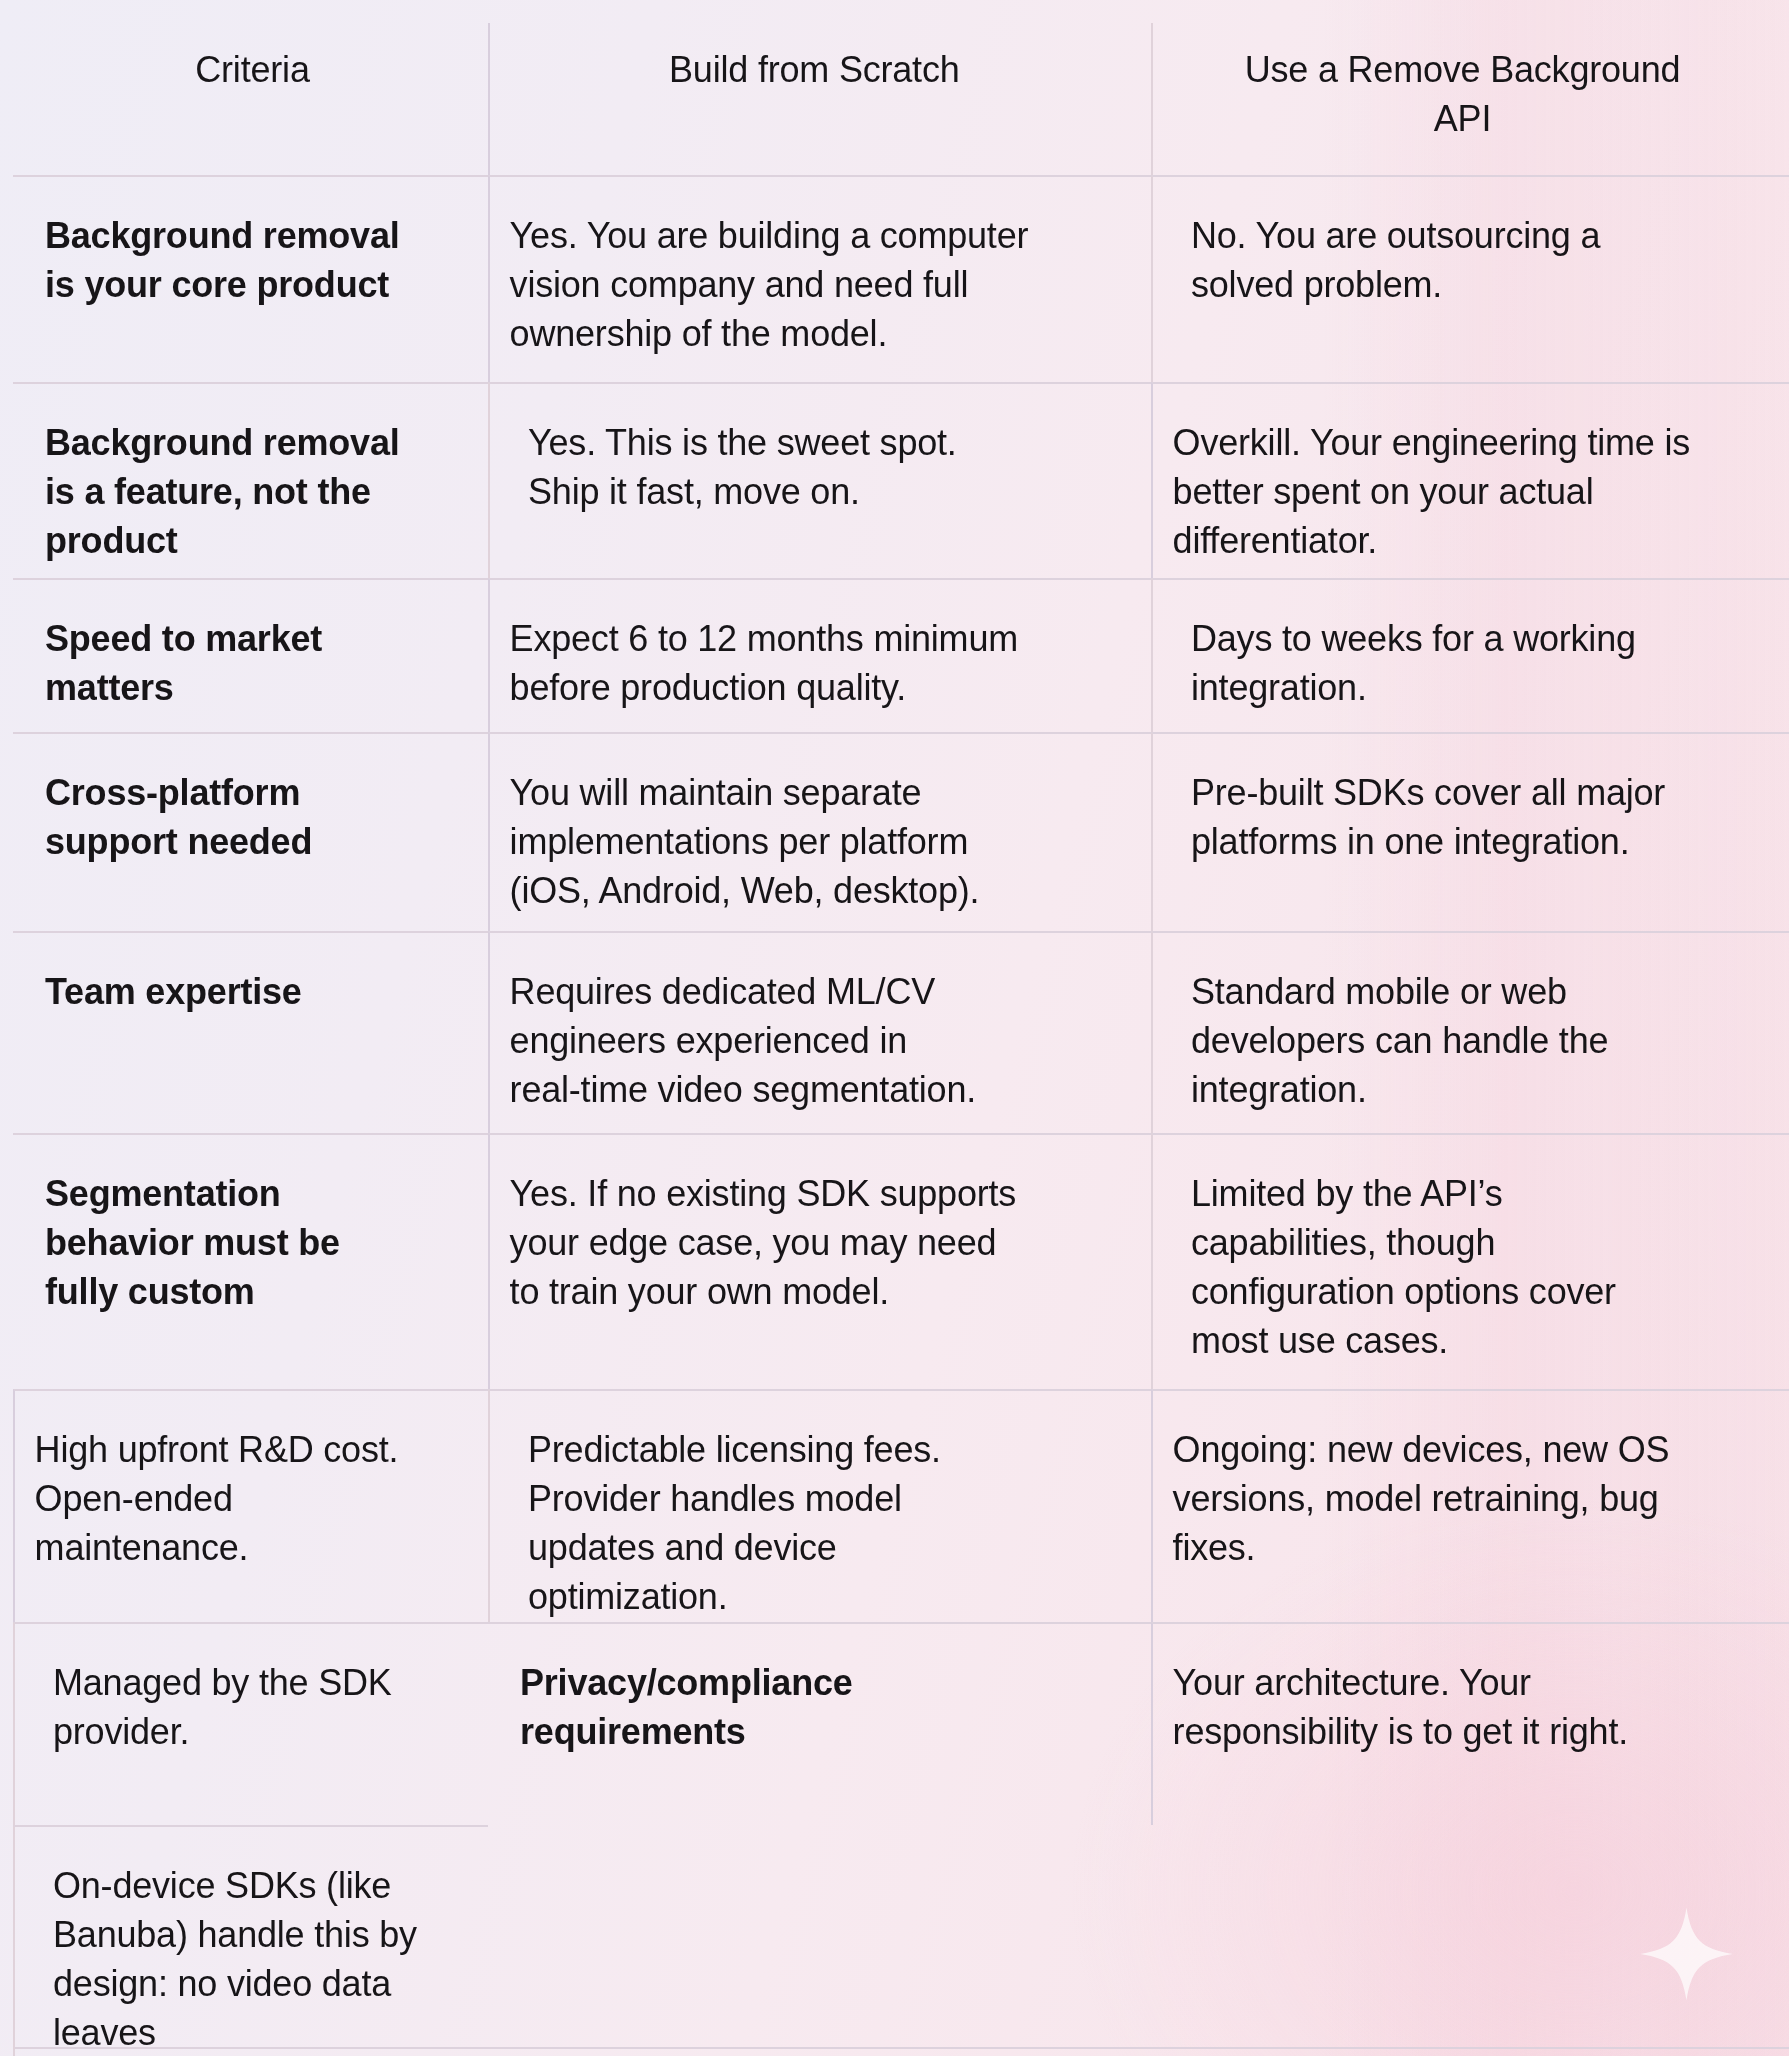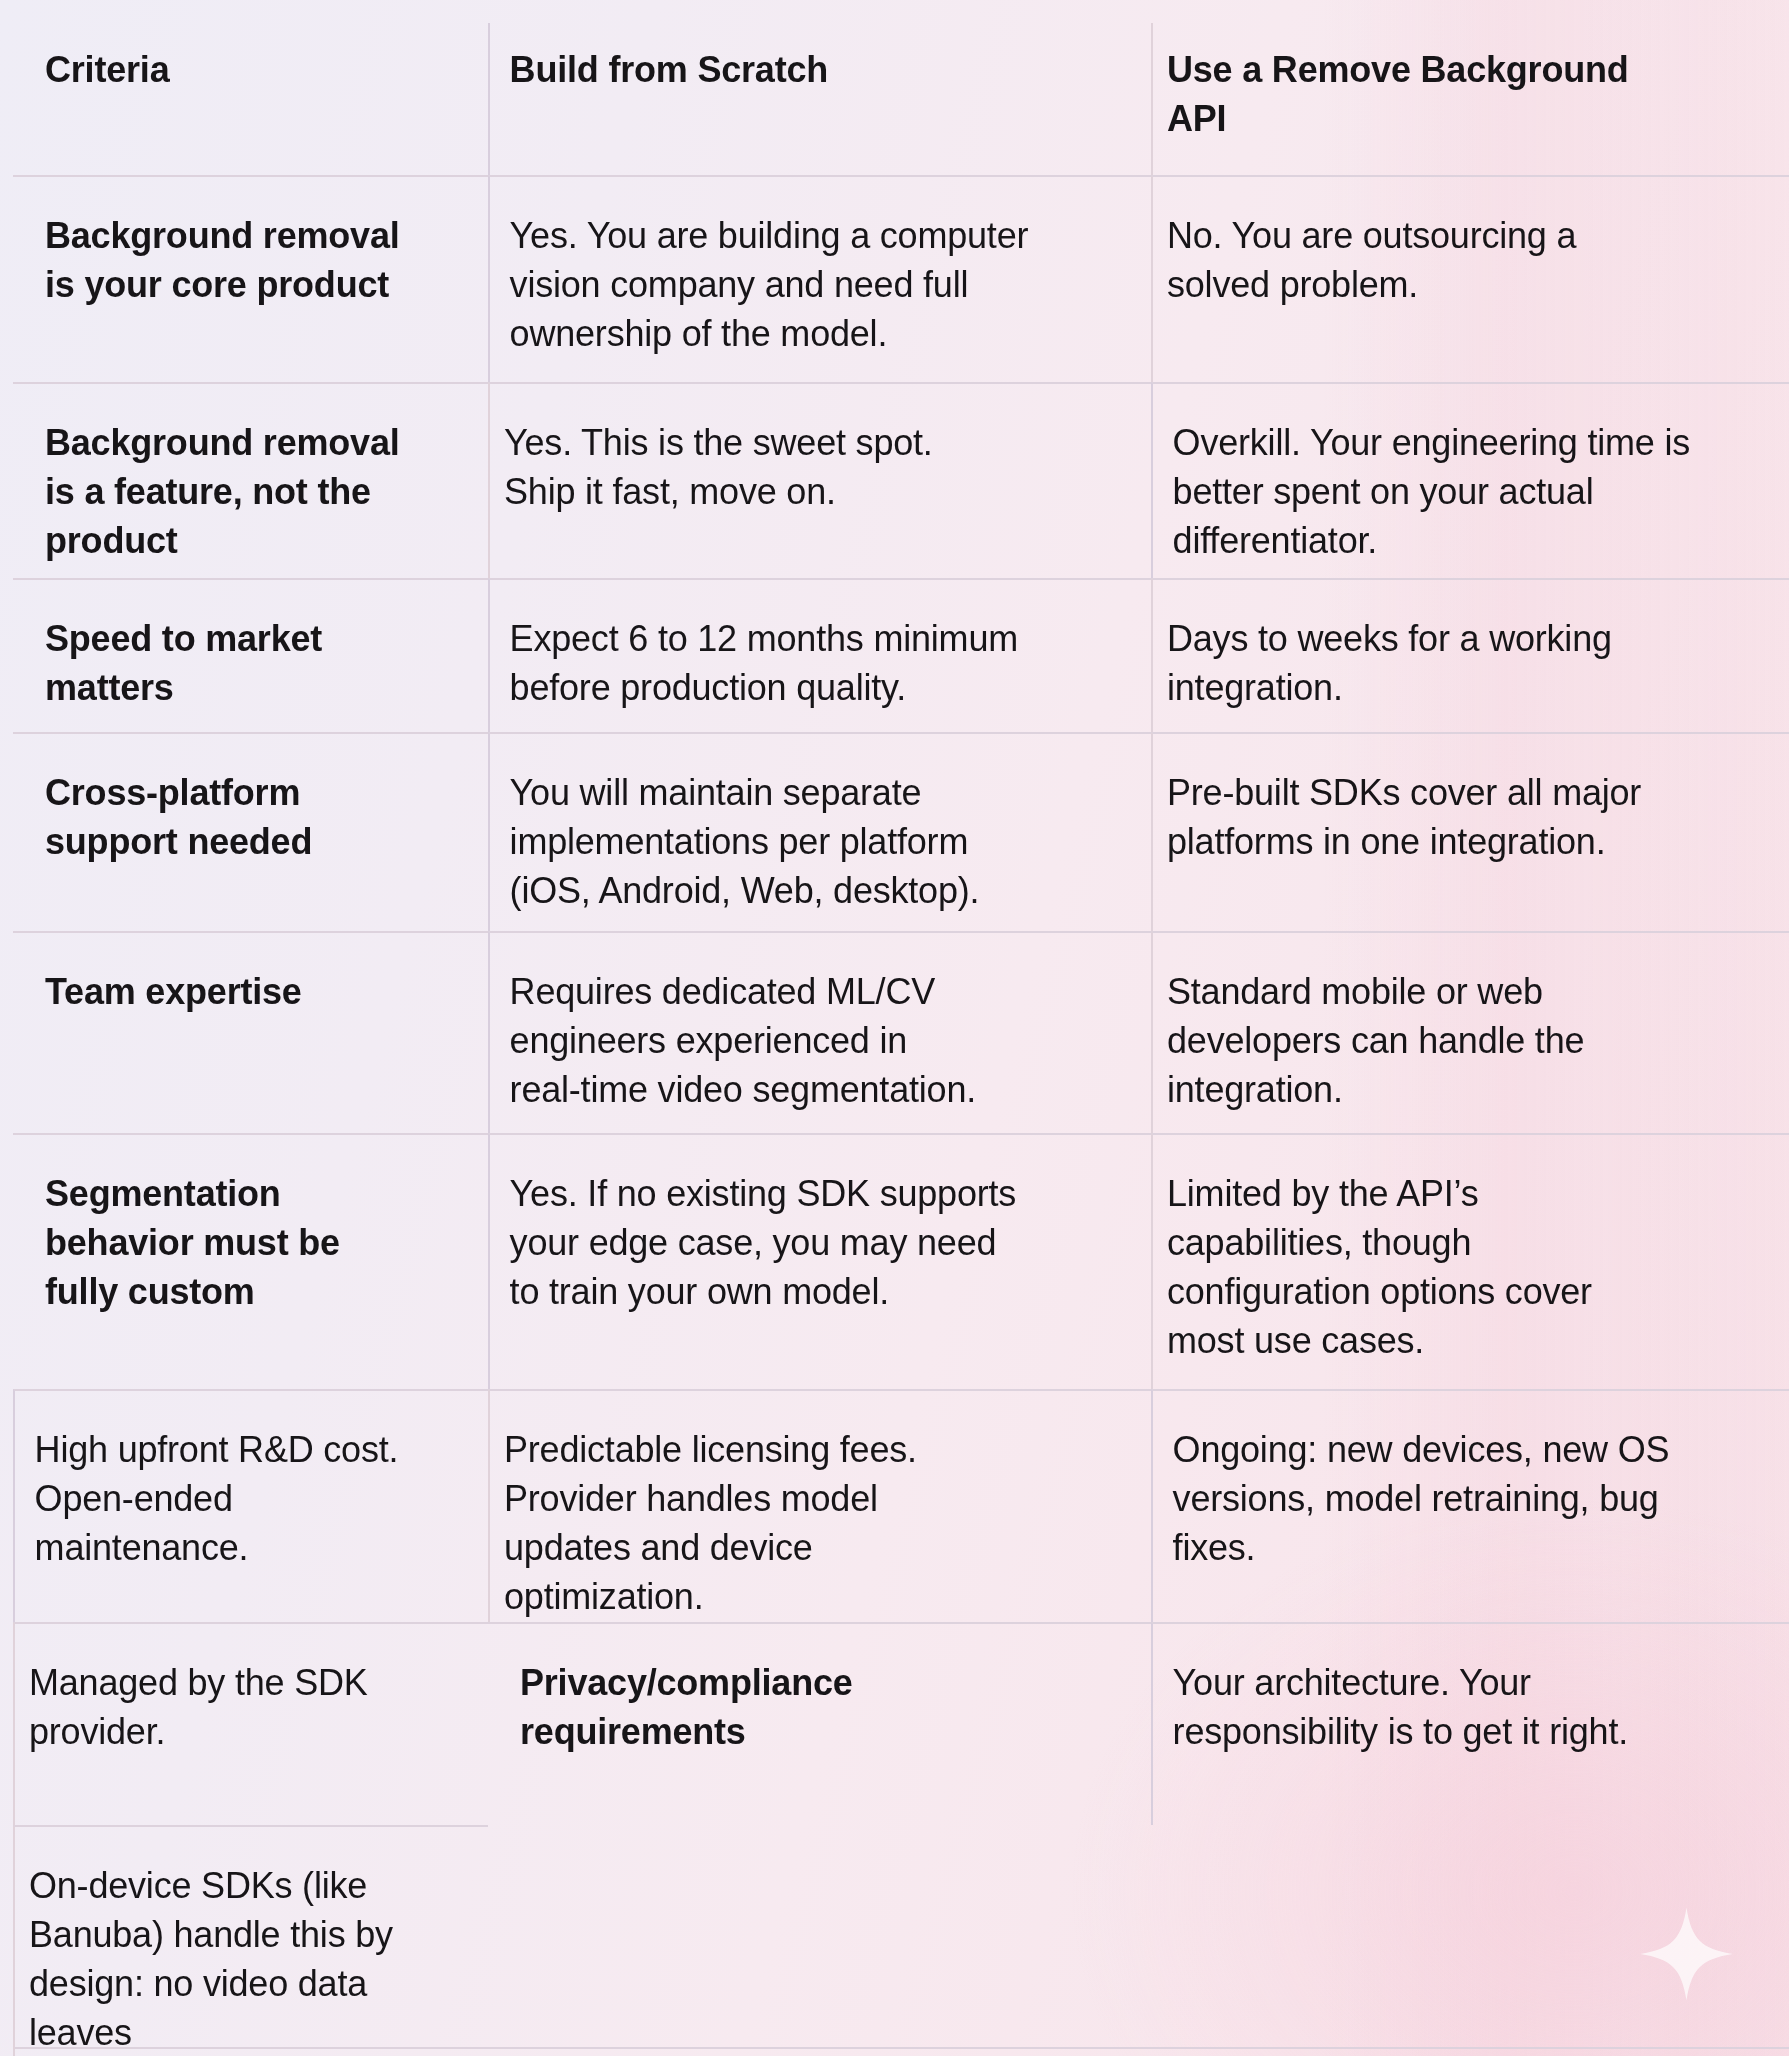--- a/index.html
+++ b/index.html
@@ -40,27 +40,28 @@
     letter-spacing: -0.2px;
   }
   .col-criteria { font-weight: 700; }
   .col-build {
     border-left: 2.8px solid #d8cedd;
     padding-left: 19.6px;
     padding-right: 32px;
   }
   .col-api {
     border-left: 2.8px solid #e0d2da;
-    padding-left: 14px;
+    padding-left: 38px;
     padding-right: 56px;
   }
   .hrow { border-top: 2.8px solid #ddd2dd; }
   .head {
-    font-weight: 700;
+    font-weight: 400;
     padding-top: 22.4px;
+    text-align: center;
   }
 
   .sparkle {
     position: absolute;
     left: 1637px;
     top: 1902px;
     width: 99px;
     height: 104px;
     opacity: 0.72;
     z-index: 5;

